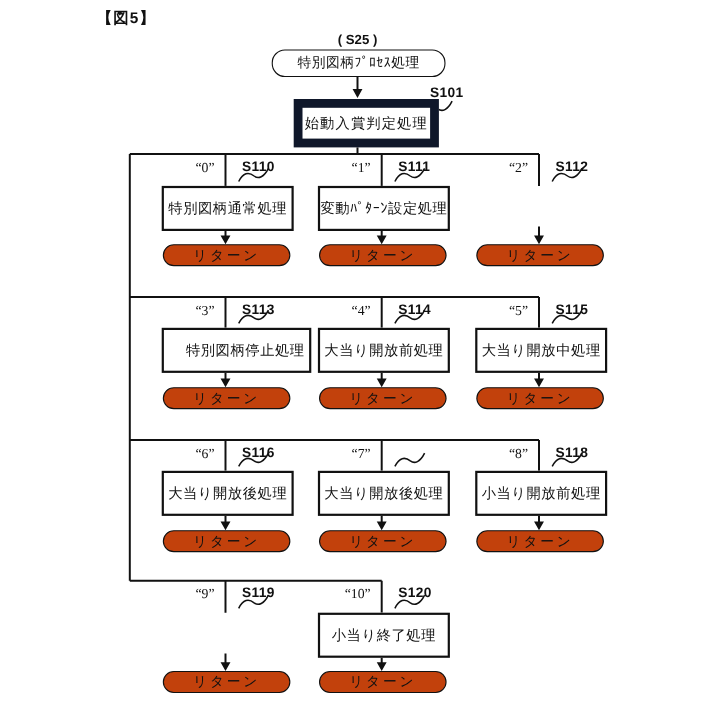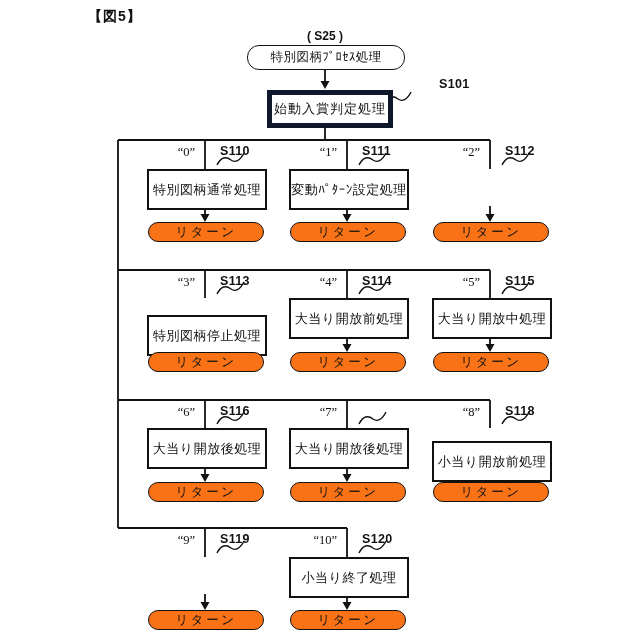--- a/index.html
+++ b/index.html
@@ -8,24 +8,24 @@
   #wires { position:absolute; left:0; top:0; z-index:1; }
   .abs { position:absolute; z-index:2; }
   .fig-label { font:bold 14px "Liberation Sans", sans-serif; letter-spacing:1px; }
   .entry-label { font:bold 12px "Liberation Sans", sans-serif; text-align:center; }
   .terminal { width:156px; height:23px; border:1.6px solid #111; border-radius:12px; background:#fff;
               display:flex; align-items:center; justify-content:center;
               font:12.5px "Liberation Serif", serif; letter-spacing:0.5px; }
   .pbox { width:116px; height:37px; border:2px solid #111; background:#fff;
           display:flex; align-items:center; justify-content:center;
           font:13px "Liberation Serif", serif; letter-spacing:0.5px; }
-  .jbox { width:116px; height:28px; border:5px solid #0f172a; background:#fff;
+  .jbox { width:116px; height:28px; border:8px solid #0f172a; background:#fff;
           display:flex; align-items:center; justify-content:center;
           font:13px "Liberation Serif", serif; letter-spacing:1px; }
-  .oval { width:114px; height:18px; border:1.6px solid #111; border-radius:10px; background:#f97316;
+  .oval { width:114px; height:18px; border:1.6px solid #111; border-radius:10px; background:#c2410c;
           display:flex; align-items:center; justify-content:center;
           font:12.5px "Liberation Serif", serif; letter-spacing:2.5px; }
   .case { width:50px; text-align:right; font:12.5px "Liberation Serif", serif; }
   .step { font:bold 12.5px "Liberation Sans", sans-serif; letter-spacing:0.3px; }
 </style>
 </head>
 <body>
 
 <div id="canvas">
 
@@ -58,39 +58,39 @@
          M217 553 c 4 -8, 9 -9, 14 -5 c 4 3, 9 1, 13 -7
          M359 553 c 4 -8, 9 -9, 14 -5 c 4 3, 9 1, 13 -7" fill="none" stroke="#111" stroke-width="1.4"></path>
   </svg>
 
   <div class="abs fig-label" style="left:88px; top:8px;">【図5】</div>
 
   <div class="abs entry-label" style="left:290px; top:29px; width:70px;">( S25 )</div>
   <div class="abs terminal" style="left:247px; top:45px;">特別図柄ﾌﾟﾛｾｽ処理</div>
 
   <div class="abs jbox" style="left:267px; top:90px;">始動入賞判定処理</div>
-  <div class="abs step" style="left:391px; top:77px;margin-left:48px;">S101</div>
+  <div class="abs step" style="left:391px; top:77px;">S101</div>
 
   <div class="abs case" style="left:145px; top:145px;">“0”</div>
   <div class="abs step" style="left:220px; top:144px;">S110</div>
   <div class="abs pbox" style="left:147px; top:169px;">特別図柄通常処理</div>
   <div class="abs oval" style="left:148px; top:222px;">リターン</div>
 
   <div class="abs case" style="left:287px; top:145px;">“1”</div>
   <div class="abs step" style="left:362px; top:144px;">S111</div>
   <div class="abs pbox" style="left:289px; top:169px;">変動ﾊﾟﾀｰﾝ設定処理</div>
   <div class="abs oval" style="left:290px; top:222px;">リターン</div>
 
   <div class="abs case" style="left:430px; top:145px;">“2”</div>
   <div class="abs step" style="left:505px; top:144px;">S112</div>
   <div class="abs oval" style="left:433px; top:222px;">リターン</div>
 
   <div class="abs case" style="left:145px; top:275px;">“3”</div>
   <div class="abs step" style="left:220px; top:274px;">S113</div>
-  <div class="abs pbox" style="left:147px; top:315px;">特別図柄停止処理</div>
+  <div class="abs pbox" style="left:147px; top:298px;padding-left:16px;">特別図柄停止処理</div>
   <div class="abs oval" style="left:148px; top:352px;">リターン</div>
 
   <div class="abs case" style="left:287px; top:275px;">“4”</div>
   <div class="abs step" style="left:362px; top:274px;">S114</div>
   <div class="abs pbox" style="left:289px; top:298px;">大当り開放前処理</div>
   <div class="abs oval" style="left:290px; top:352px;">リターン</div>
 
   <div class="abs case" style="left:430px; top:275px;">“5”</div>
   <div class="abs step" style="left:505px; top:274px;">S115</div>
   <div class="abs pbox" style="left:432px; top:298px;">大当り開放中処理</div>
@@ -101,21 +101,21 @@
   <div class="abs pbox" style="left:147px; top:428px;">大当り開放後処理</div>
   <div class="abs oval" style="left:148px; top:482px;">リターン</div>
 
   <div class="abs case" style="left:287px; top:405px;">“7”</div>
   <div class="abs step" style="left:362px; top:404px;margin-top:28px;">S117</div>
   <div class="abs pbox" style="left:289px; top:428px;">大当り開放後処理</div>
   <div class="abs oval" style="left:290px; top:482px;">リターン</div>
 
   <div class="abs case" style="left:430px; top:405px;">“8”</div>
   <div class="abs step" style="left:505px; top:404px;">S118</div>
-  <div class="abs pbox" style="left:432px; top:428px;margin-top:13px;">小当り開放前処理</div>
+  <div class="abs pbox" style="left:432px; top:428px;">小当り開放前処理</div>
   <div class="abs oval" style="left:433px; top:482px;">リターン</div>
 
   <div class="abs case" style="left:145px; top:533px;">“9”</div>
   <div class="abs step" style="left:220px; top:532px;">S119</div>
   <div class="abs oval" style="left:148px; top:610px;">リターン</div>
 
   <div class="abs case" style="left:287px; top:533px;">“10”</div>
   <div class="abs step" style="left:362px; top:532px;">S120</div>
   <div class="abs pbox" style="left:289px; top:557px;">小当り終了処理</div>
   <div class="abs oval" style="left:290px; top:610px;">リターン</div>

